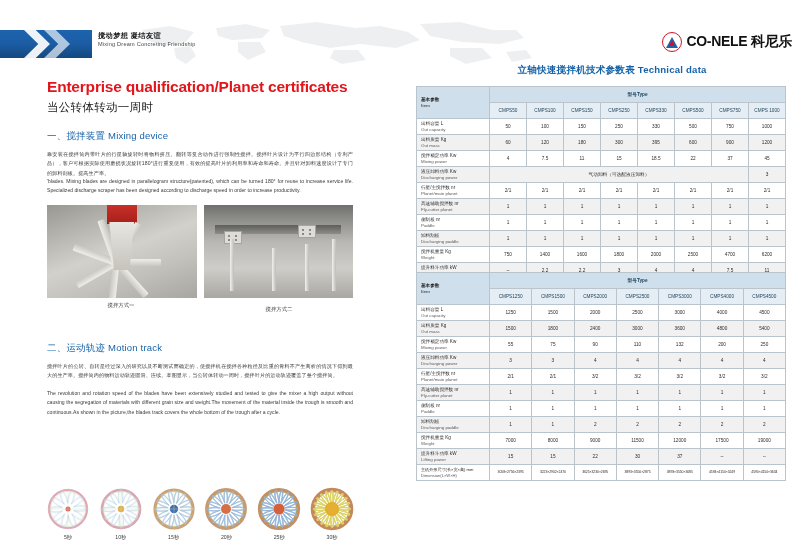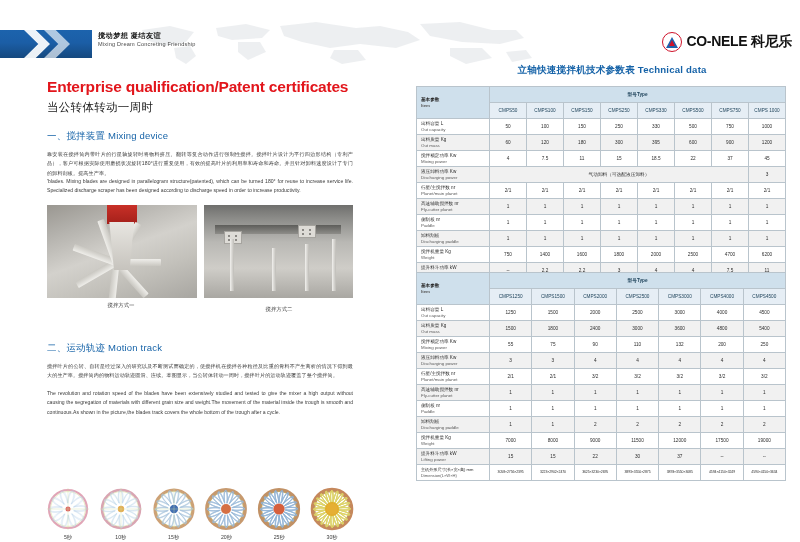--- a/index.html
+++ b/index.html
@@ -211,21 +211,21 @@
     <div class="brand-badge">
       <span class="tri"></span>
         <span class="tri2"></span>
     </div>
     <span class="brand-txt">CO-NELE 科尼乐</span>
   </div>
 </div>
 
 <div class="left">
 
-  <div class="title-en">Enterprise qualification/Patent certificates</div>
+  <div class="title-en">Enterprise qualification/Planet certificates</div>
   <div class="title-cn">当公转体转动一周时</div>
 
   <div class="sec sec-1">一、搅拌装置 Mixing device</div>
   <div class="para cn p1cn">靠安装在搅拌筒内带叶片的行星轴旋转时将物料挤压、翻转等复合动作进行强制性搅拌。搅拌叶片设计为平行四边形结构（专利产品），客户可根据实际使用磨损状况旋转180°进行重复使用，有效的提高叶片的利用率和寿命和寿命。并且针对卸料速度设计了专门的卸料刮板。提高生产率。</div>
   <div class="para p1en">'blades. Mixing blades are designed in parallelogram structure(patented), which can be turned 180° for reuse to increase service life. Specialized discharge scraper has been designed according to discharge speed in order to increase productivity.</div>
 
   <div class="photos">
     <div class="photo ph1">
       <span class="blade" style="transform:rotate(0deg)"></span>
       <span class="blade" style="transform:rotate(48deg)"></span>

